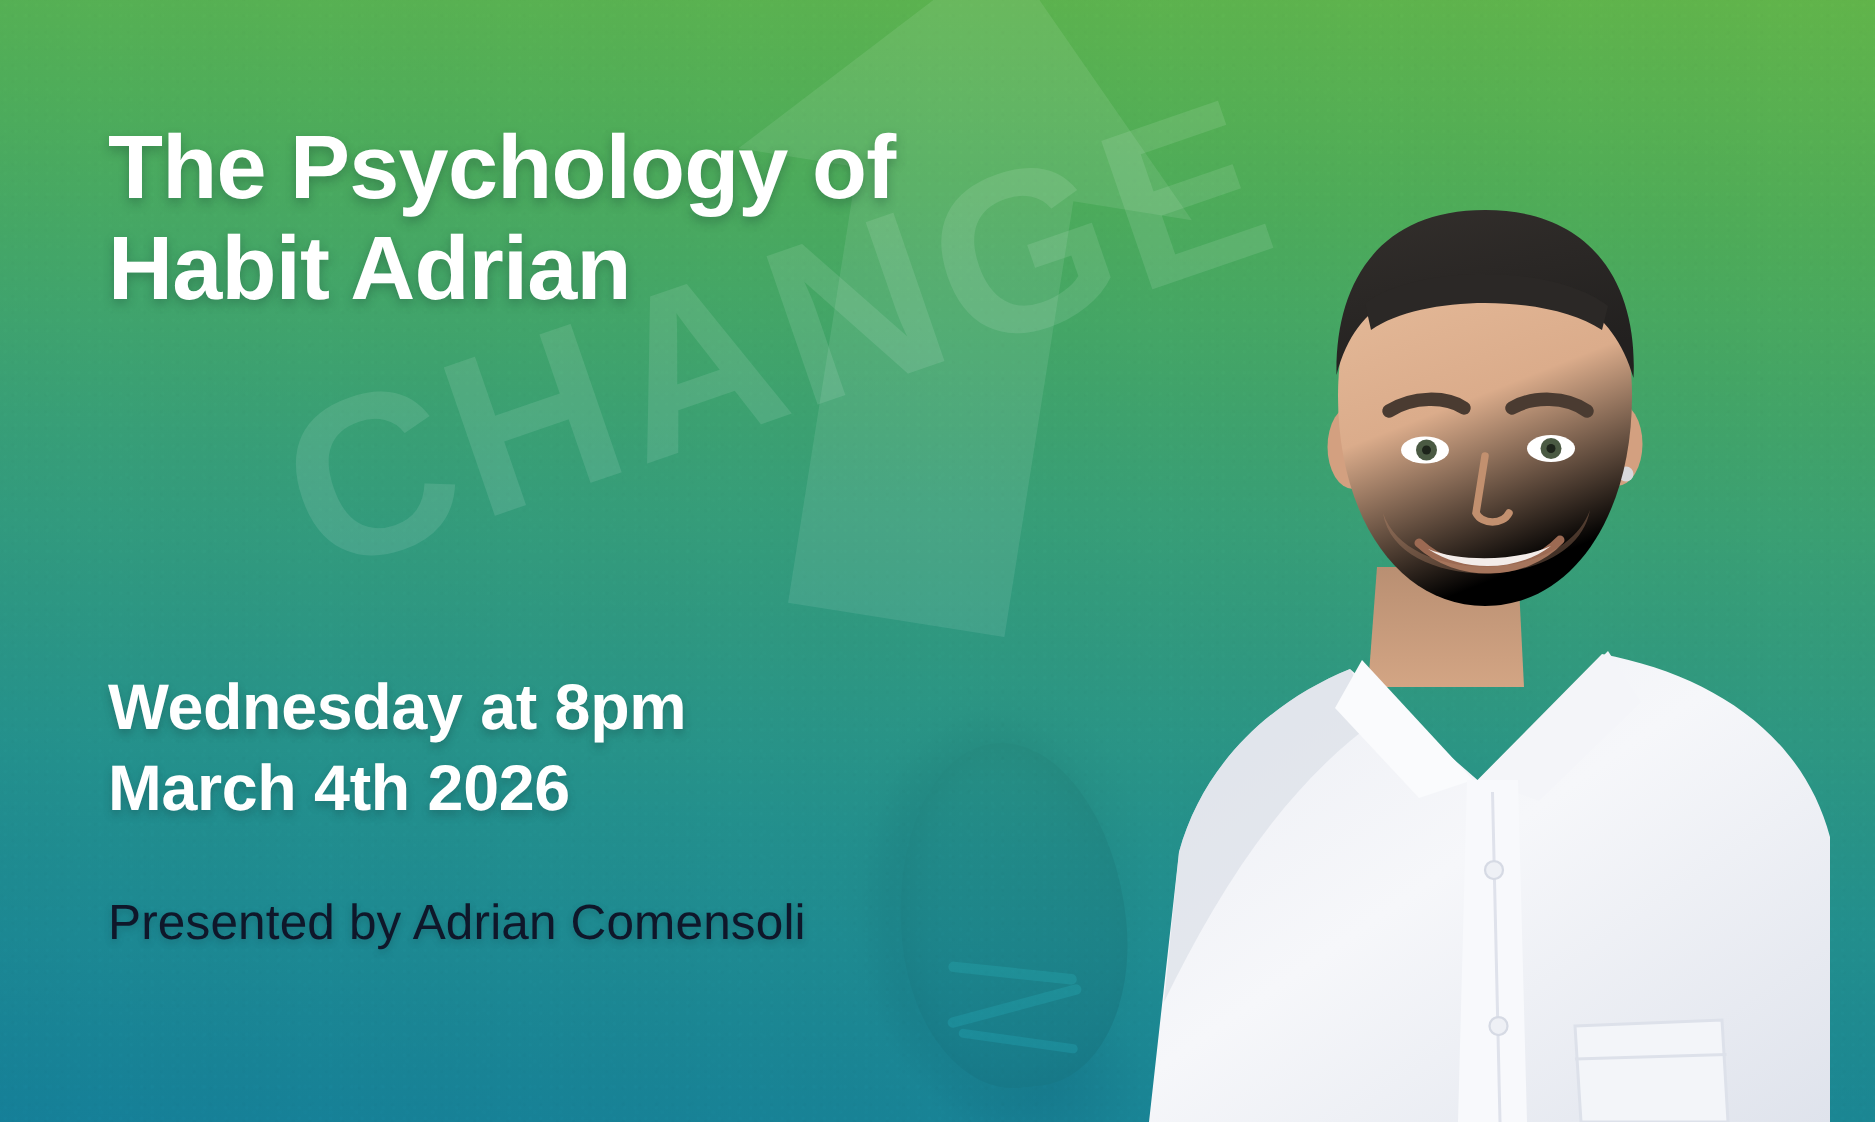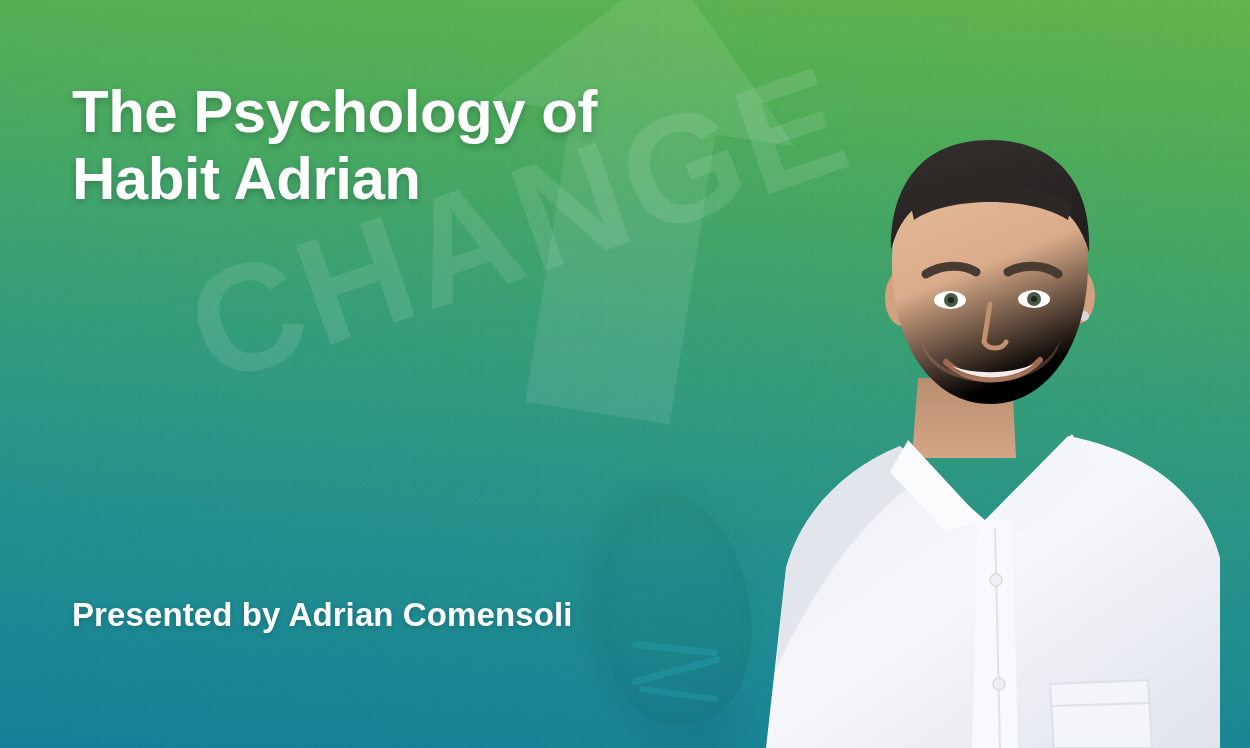--- a/index.html
+++ b/index.html
@@ -149,23 +149,23 @@
     letter-spacing:-.2px;
     color:#ffffff;
     text-shadow:0 3px 6px rgba(20,60,60,.30);
   }
   .date-block .line{ display:block; }
 
   .presenter-credit{
     position:absolute;
     top:596px; left:0;
     font-size:33px;
-    font-weight:bold;
+    font-weight:normal;
     letter-spacing:.1px;
-    color:#ffffff;
+    color:#0f172a;
     text-shadow:0 2px 5px rgba(15,60,65,.30);
   }
 </style>
 </head>
 <body>
 
 <div id="promo-canvas">
 
   <div class="photo-base">
     <div class="shoe-detail">
@@ -276,18 +276,22 @@
     </svg>
   </div>
 
   <div class="copy-block">
 
     <h1 class="headline">
       <span class="line">The Psychology of</span>
       <span class="line">Habit Adrian</span>
     </h1>
 
+    <div class="date-block">
+      <span class="line">Wednesday at 8pm</span>
+      <span class="line">March 4th 2026</span>
+    </div>
 
     <div class="presenter-credit">Presented by Adrian Comensoli</div>
 
   </div>
 
 </div>
 
 </body></html>

